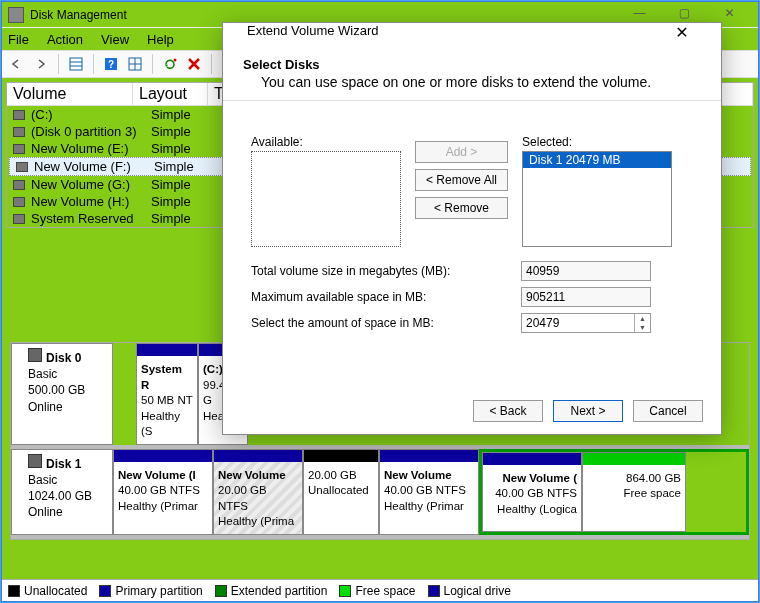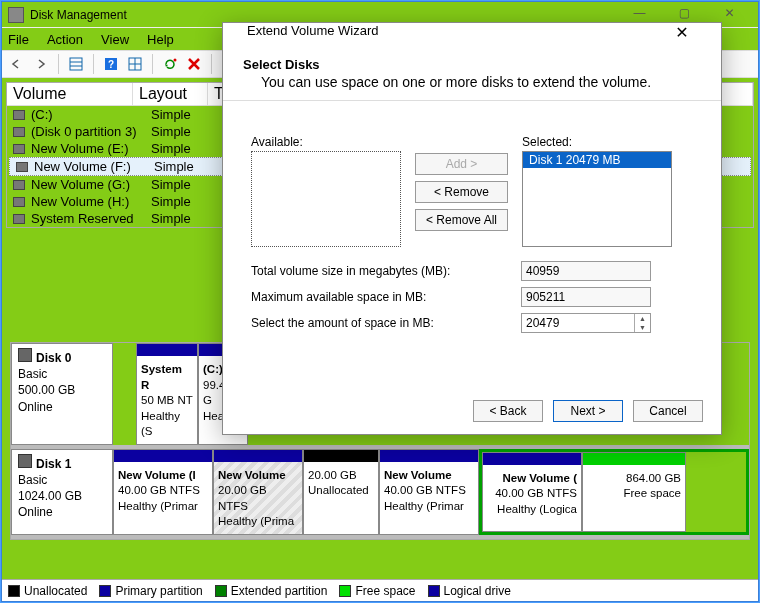--- a/index.html
+++ b/index.html
@@ -21,21 +21,21 @@
   .vt-col.c2 { width: 75px; }
   .vt-col.c3 { flex:1; }
   .vt-row { display: flex; align-items:center; padding: 1px 6px; }
   .vt-row .drv-ico { width:12px; height:10px; background:#777; margin-right:6px; border:1px solid #444; display:inline-block;}
   .vt-row .c1 { width: 120px; }
   .vt-row .c2 { width: 75px; padding-left:0;}
   .vt-row .c3 { flex:1;}
   .vt-row.sel { background:#e5f1fb; border:1px dotted #888; margin:0 2px;}
   .disks { border:1px solid #aaa; margin:4px; font-size:13px; position:absolute; top:336px; left:4px; right:4px;}
   .disk-row { display:flex; border-bottom:4px solid #bbb; }
-  .disk-info { width:102px; border:1px solid #888; padding:4px 6px; font-size:12px; line-height:1.35; background:#fff;}
+  .disk-info { width:102px; border:1px solid #888; padding:4px 16px; font-size:12px; line-height:1.35; background:#fff;}
   .disk-info .dico { width:14px; height:14px; background:#666; display:inline-block; margin-right:4px; border:1px solid #333;}
   .parts { flex:1; display:flex; gap:0; padding:0; }
   .part { border:1px solid #888; font-size:11.5px; line-height:1.35; padding:18px 4px 4px 4px; position:relative; background:#fff; overflow:hidden;}
   .part .stripe { position:absolute; top:0; left:0; right:0; height:12px; }
   .blue { background:#0b00a0; }
   .green { background:#00d000; }
   .black { background:#000; }
   .part.hatch { background: repeating-linear-gradient(135deg,#eee 0,#eee 4px,#ddd 4px,#ddd 8px);}
   .ext-group { border:3px solid #00a000; display:flex; flex:1;}
   .ext-group .part { border:1px solid #888;text-align:right;}
@@ -48,21 +48,21 @@
   .dlg-head { padding:2px 20px 10px 20px;}
   .dlg-head h3 { margin:0; font-size:13px; font-weight:bold;}
   .dlg-head p { margin:2px 0 0 18px; font-size:14px;}
   .dlg-hr { border:none; border-top:1px solid #ddd; margin:0;}
   .dlg-body { padding: 34px 28px 10px 28px; font-size:12px;}
   .listboxes { display:flex; align-items:flex-start; gap:14px;}
   .lbl { font-size:12px; margin-bottom:2px;}
   .listbox { border:1px solid #888; width:150px; height:96px; font-size:12px; padding:0; overflow:hidden;}
   .listbox.avail { border:1px dotted #555;}
   .listbox .item { background:#0a64c8; color:#fff; padding:1px 6px;}
-  .mid-btns { display:flex; flex-direction:column; gap:6px; margin-top:18px;}
+  .mid-btns { display:flex; flex-direction:column; gap:6px; margin-top:6px;}
   .btn { border:1px solid #999; background:#f6f6f6; font-size:12px; padding:3px 10px; min-width:88px; text-align:center;}
   .btn.disabled { color:#aaa;}
   .fields { margin-top:14px;}
   .frow { display:flex; align-items:center; margin-bottom:6px;}
   .frow label { width:270px;}
   .frow input { border:1px solid #999; font-size:12px; padding:2px 4px; width:130px;}
   .frow .ro { background:#f8f8f8;}
   .spinner-wrap { position:relative; display:inline-block;}
   .spin { position:absolute; right:1px; top:1px; bottom:1px; width:16px; border-left:1px solid #aaa; display:flex; flex-direction:column;}
   .spin span { flex:1; text-align:center; font-size:7px; line-height:9px; color:#555;}
@@ -240,22 +240,22 @@
     </div>
     <hr class="dlg-hr">
     <div class="dlg-body">
       <div class="listboxes">
         <div>
           <div class="lbl">Available:</div>
           <div class="listbox avail"></div>
         </div>
         <div class="mid-btns">
           <div class="btn disabled">Add &gt;</div>
+          <div class="btn">&lt; Remove All</div>
           <div class="btn">&lt; Remove</div>
-          <div class="btn">&lt; Remove All</div>
         </div>
         <div>
           <div class="lbl">Selected:</div>
           <div class="listbox">
             <div class="item">Disk 1      20479 MB</div>
           </div>
         </div>
       </div>
       <div class="fields">
         <div class="frow">

